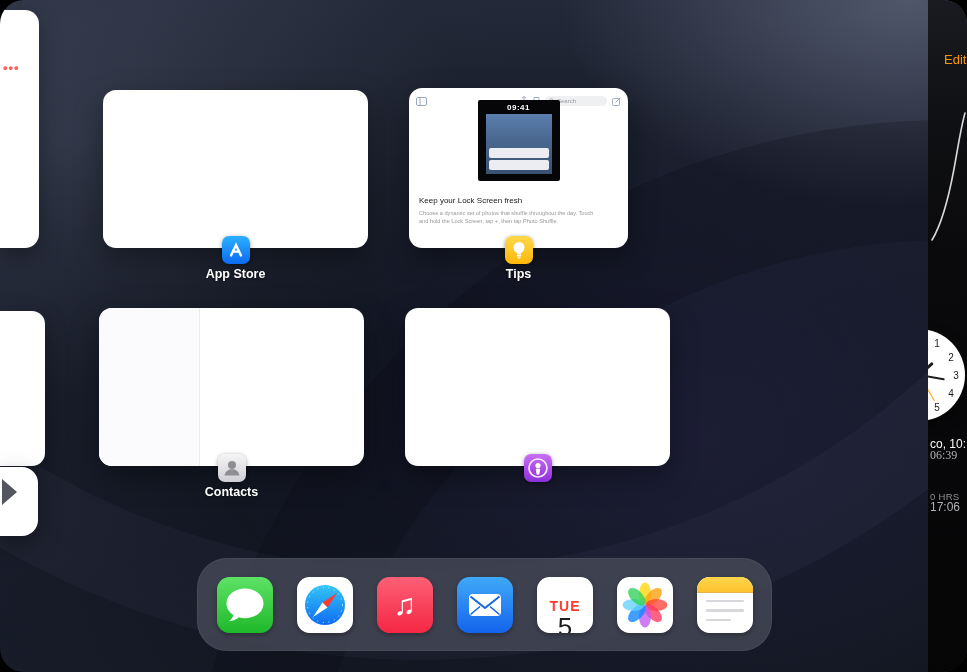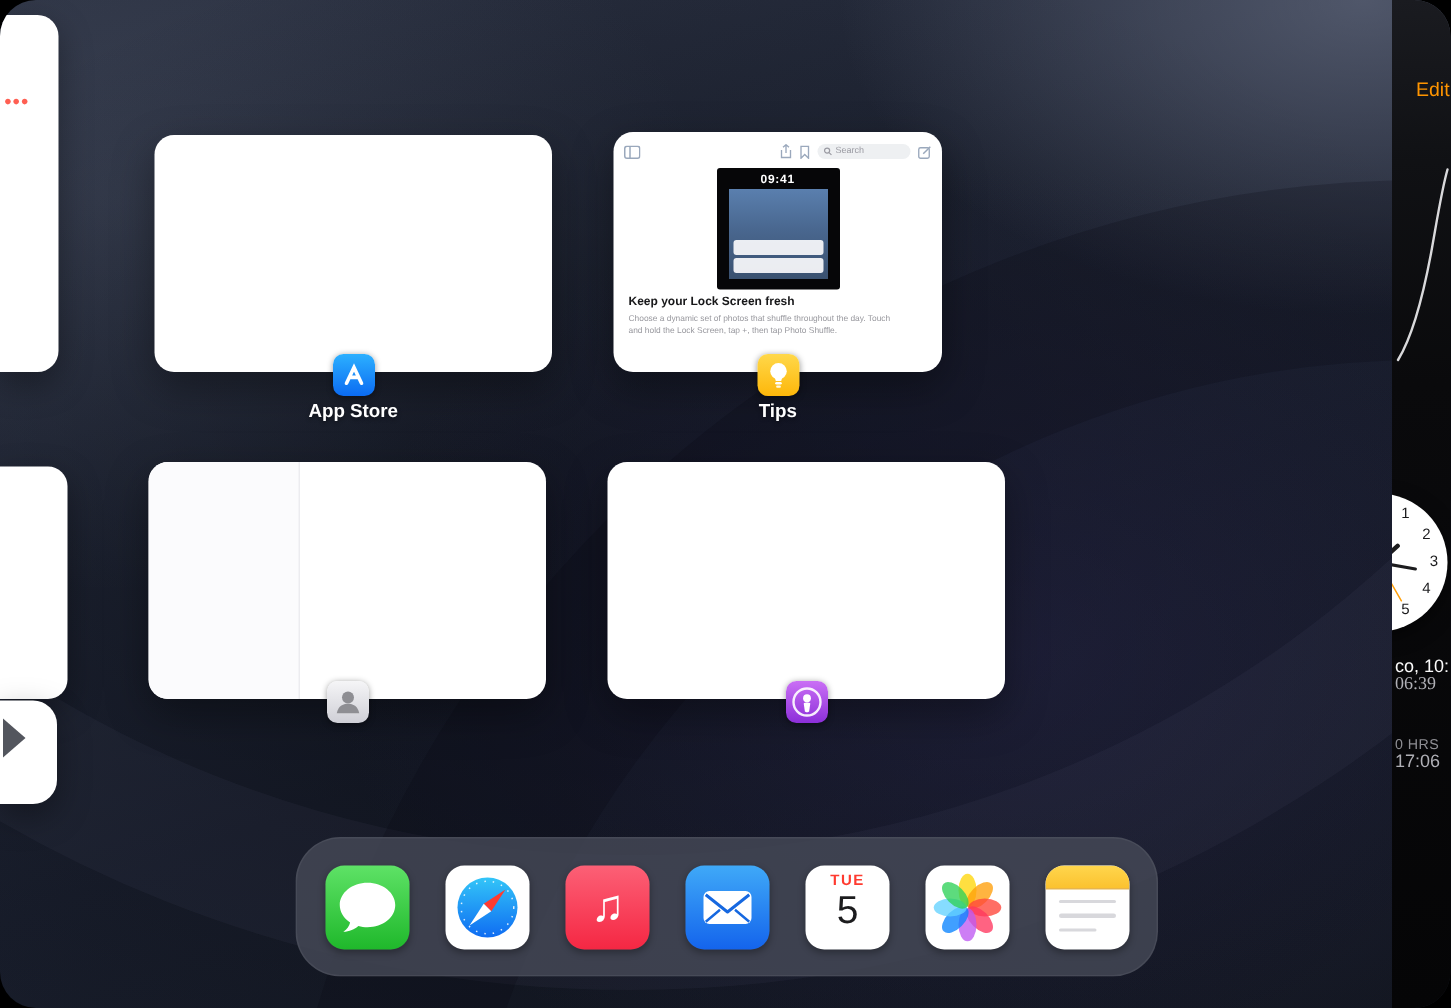--- a/index.html
+++ b/index.html
@@ -44,28 +44,28 @@
   .label-contacts{left:99px;top:485px;width:265px;}
   .label-podcasts{left:405px;top:485px;width:265px;}
 
   
   .tips-toolbar{position:absolute;top:6px;left:7px;right:7px;height:14px;display:flex;
     align-items:center;justify-content:space-between;}
   .tb-right{display:flex;align-items:center;gap:5px;}
   .tb-glyph{display:flex;align-items:center;}
   .search-pill{display:flex;align-items:center;gap:2px;width:54px;height:10px;border-radius:5px;
     background:#eef0f2;padding:0 4px;color:#9a9aa2;font-size:6px;}
-  .tips-hero{position:absolute;top:24px;left:50%;transform:translateX(-50%);width:82px;height:78px;
+  .tips-hero{position:absolute;top:12px;left:50%;transform:translateX(-50%);width:82px;height:78px;
     background:#060608;border-radius:2px;padding-top:3px;}
   .hero-time{text-align:center;color:#fff;font-size:8px;font-weight:600;letter-spacing:.5px;}
   .hero-photo{margin:2px auto 0;width:66px;height:60px;position:relative;overflow:hidden;
     background:linear-gradient(180deg,#5a7fae 0%,#49678f 45%,#3a5170 100%);}
   .notif{position:absolute;left:3px;right:3px;height:10px;border-radius:2px;background:rgba(250,250,252,.92);}
   .n1{bottom:16px;} .n2{bottom:4px;}
-  .tips-heading{position:absolute;top:108px;left:10px;right:20px;font-size:8px;font-weight:700;color:#18181a;}
+  .tips-heading{position:absolute;top:108px;left:10px;right:20px;font-size:8px;font-weight:400;color:#18181a;}
   .tips-body{position:absolute;top:121px;left:10px;right:26px;font-size:5.6px;line-height:1.5;color:#98989e;}
 
   .contacts-pane{position:absolute;left:0;top:0;bottom:0;width:100px;background:#fbfbfd;}
   .contacts-divider{position:absolute;left:100px;top:0;bottom:0;width:1px;background:#ececf0;}
 
   
   .right-panel{position:absolute;left:928px;top:0;width:39px;height:672px;overflow:hidden;
     background:linear-gradient(180deg,#1a1b20 0%,#101114 16%,#0a0a0c 38%,#050506 100%);}
   .edit-label{position:absolute;left:16px;top:52px;font-size:13px;color:#ff9500;}
   .stock-curve{position:absolute;left:0;top:105px;}
@@ -91,21 +91,21 @@
   .dock-icon{width:56px;height:56px;border-radius:12.5px;overflow:hidden;position:relative;flex:0 0 auto;
     box-shadow:0 2px 5px rgba(0,0,0,.3);display:flex;align-items:center;justify-content:center;}
   .icon-messages{background:linear-gradient(180deg,#5ee266,#1fb82b);}
   .icon-safari{background:#fff;}
   .icon-music{background:linear-gradient(180deg,#fc6076,#f52743);}
   .icon-mail{background:linear-gradient(180deg,#3fa9f8,#1464ec);}
   .icon-calendar{background:#fff;flex-direction:column;justify-content:flex-start;}
   .icon-photos{background:#fff;}
   .icon-notes{background:#fff;flex-direction:column;justify-content:flex-start;align-items:stretch;}
   .music-note{color:#fff;font-size:30px;line-height:1;}
-  .cal-weekday{margin-top:5px;text-align:center;color:#ff3b30;font-size:10px;font-weight:600;letter-spacing:1px;}
+  .cal-weekday{margin-top:21px;text-align:center;color:#ff3b30;font-size:14px;font-weight:600;letter-spacing:1px;}
   .cal-day{text-align:center;font-size:26px;font-weight:300;color:#1c1c1e;line-height:1;}
   .notes-top{height:15px;background:linear-gradient(180deg,#ffd64d,#fbc22f);border-bottom:1px solid #e8b54a;}
   .notes-line{height:2.5px;background:#d8d8dc;border-radius:1.5px;margin:7px 9px 0;}
   .notes-line.l3{margin-right:22px;}
 </style>
 </head>
 <body>
 
 <div class="screen">
   <div class="ring ring1"></div>
@@ -184,20 +184,21 @@
   <div class="card card-contacts">
     <div class="contacts-pane"></div>
     <div class="contacts-divider"></div>
   </div>
   <div class="app-badge badge-contacts">
     <svg width="28" height="28" viewBox="0 0 28 28">
       <circle cx="14" cy="11" r="4" fill="#8e8e93"></circle>
       <path d="M6.5 21.5 C7.5 16.8 10.5 15.2 14 15.2 C17.5 15.2 20.5 16.8 21.5 21.5 Z" fill="#8e8e93"></path>
     </svg>
   </div>
+  <div class="card-label label-contacts">Contacts</div>
 
   <div class="card card-podcasts"></div>
   <div class="app-badge badge-podcasts">
     <svg width="28" height="28" viewBox="0 0 28 28">
       <circle cx="14" cy="14" r="9" stroke="#fff" stroke-width="1.6" fill="none" opacity="0.9"></circle>
       <circle cx="14" cy="11.5" r="2.6" fill="#fff"></circle>
       <path d="M11.8 15 C12.5 14.2 15.5 14.2 16.2 15 L15.4 20.3 C15 21 13 21 12.6 20.3 Z" fill="#fff"></path>
     </svg>
   </div>
 

